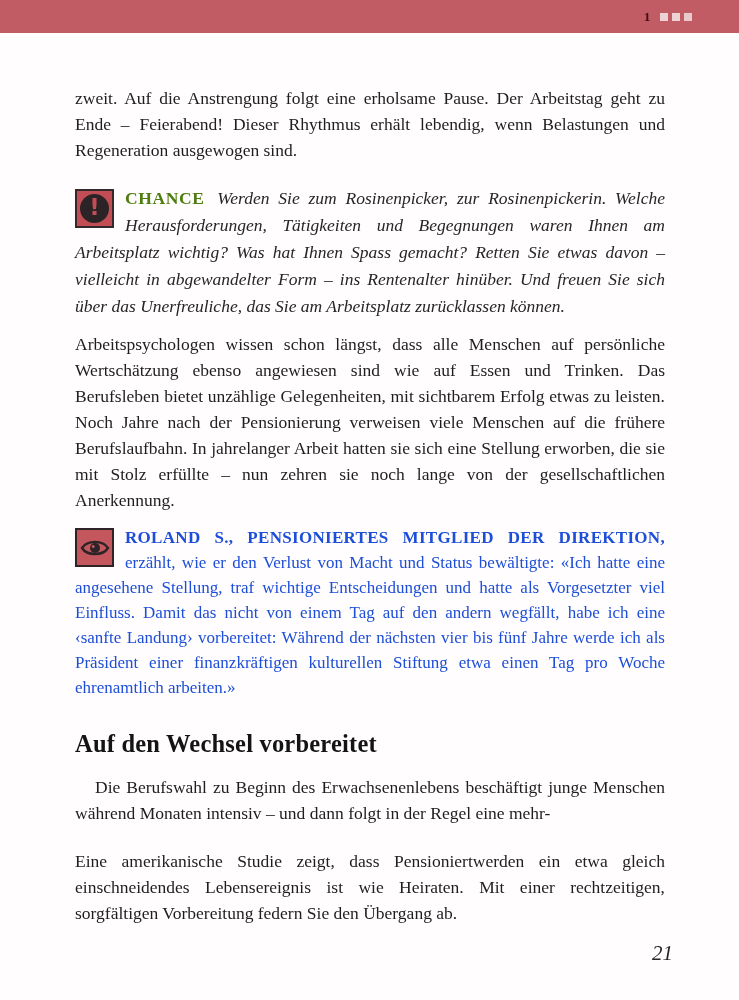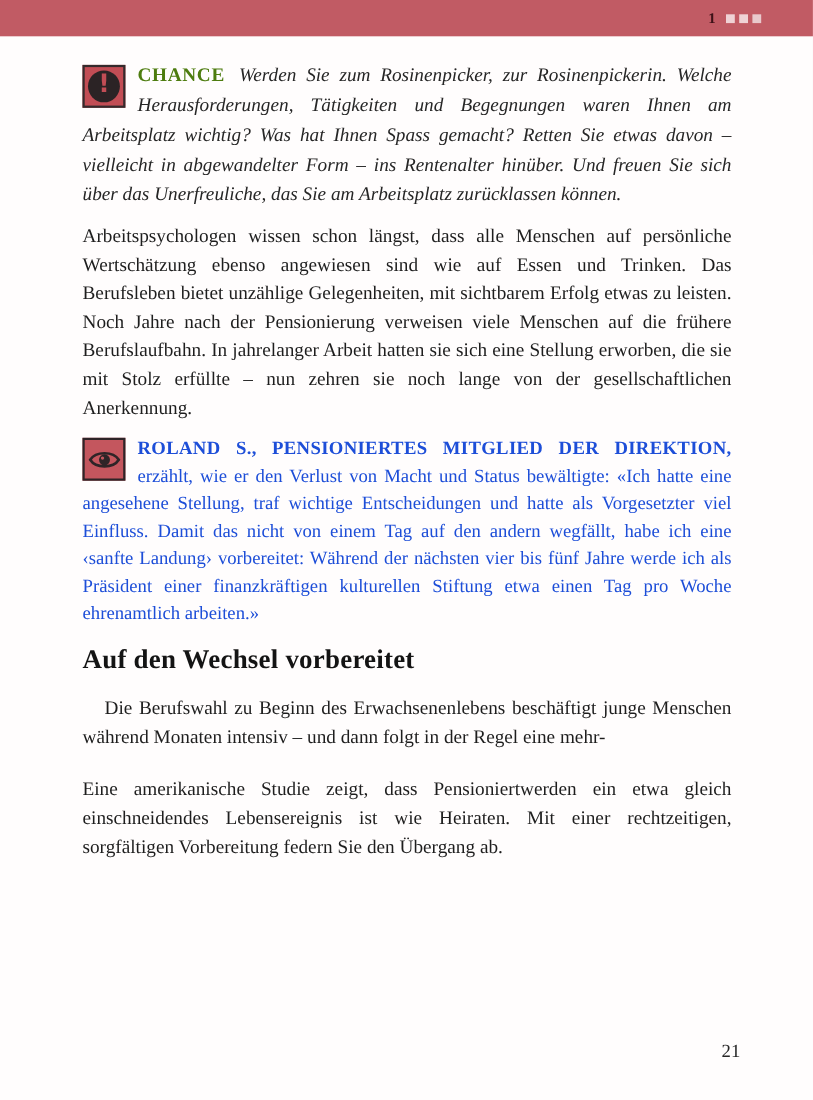--- a/index.html
+++ b/index.html
@@ -60,46 +60,47 @@
   
   .quote{
     margin-top:12px;font-size:17px;line-height:25px;text-align:justify;
     color:#1d4ed8;
   }
   .quote .speaker{font-weight:bold;letter-spacing:0.3px;}
   .eye-box{background:#c4565e;border:2.5px solid #2e2427;margin-top:3px;}
 
   
   .main-heading{
-    font-size:24.5px;font-weight:bold;line-height:28px;margin-top:16px;
+    font-size:24.5px;font-weight:bold;line-height:28px;margin-top:30px;
     letter-spacing:0.2px;color:#141414;
   }
   .wechsel-p1{margin-top:22px;}
   .wechsel-p2{text-indent:20px;}
 
   .page-number{
-    position:absolute;right:66px;bottom:34px;font-size:17px;color:#262626;
+    position:absolute;right:66px;bottom:34px;font-size:21px;color:#262626;font-style:italic;
   }
 </style>
 </head>
 <body>
 
 <div class="page">
 
   <header class="header">
     <span class="chapter-num">1</span>
     <span class="squares">
       <span class="square s1"></span>
       <span class="square s2"></span>
       <span class="square s3"></span>
     </span>
   </header>
 
   <main class="content">
 
+    <p class="body-p p-intro">zweit. Auf die Anstrengung folgt eine erholsame Pause. Der Arbeitstag geht zu Ende – Feierabend! Dieser Rhythmus erhält lebendig, wenn Belastungen und Regeneration ausgewogen sind.</p>
 
     <div class="chance">
       <span class="icon-box excl-box">
         <span class="excl-circle">
           <span class="excl-mark">!</span>
         </span>
       </span>
       <span class="chance-label">CHANCE</span>
       <span>Werden Sie zum Rosinenpicker, zur Rosinenpickerin. Welche Herausforderungen, Tätigkeiten und Begegnungen waren Ihnen am Arbeitsplatz wichtig? Was hat Ihnen Spass gemacht? Retten Sie etwas davon – vielleicht in abgewandelter Form – ins Rentenalter hinüber. Und freuen Sie sich über das Unerfreuliche, das Sie am Arbeitsplatz zurücklassen können.</span>
     </div>

